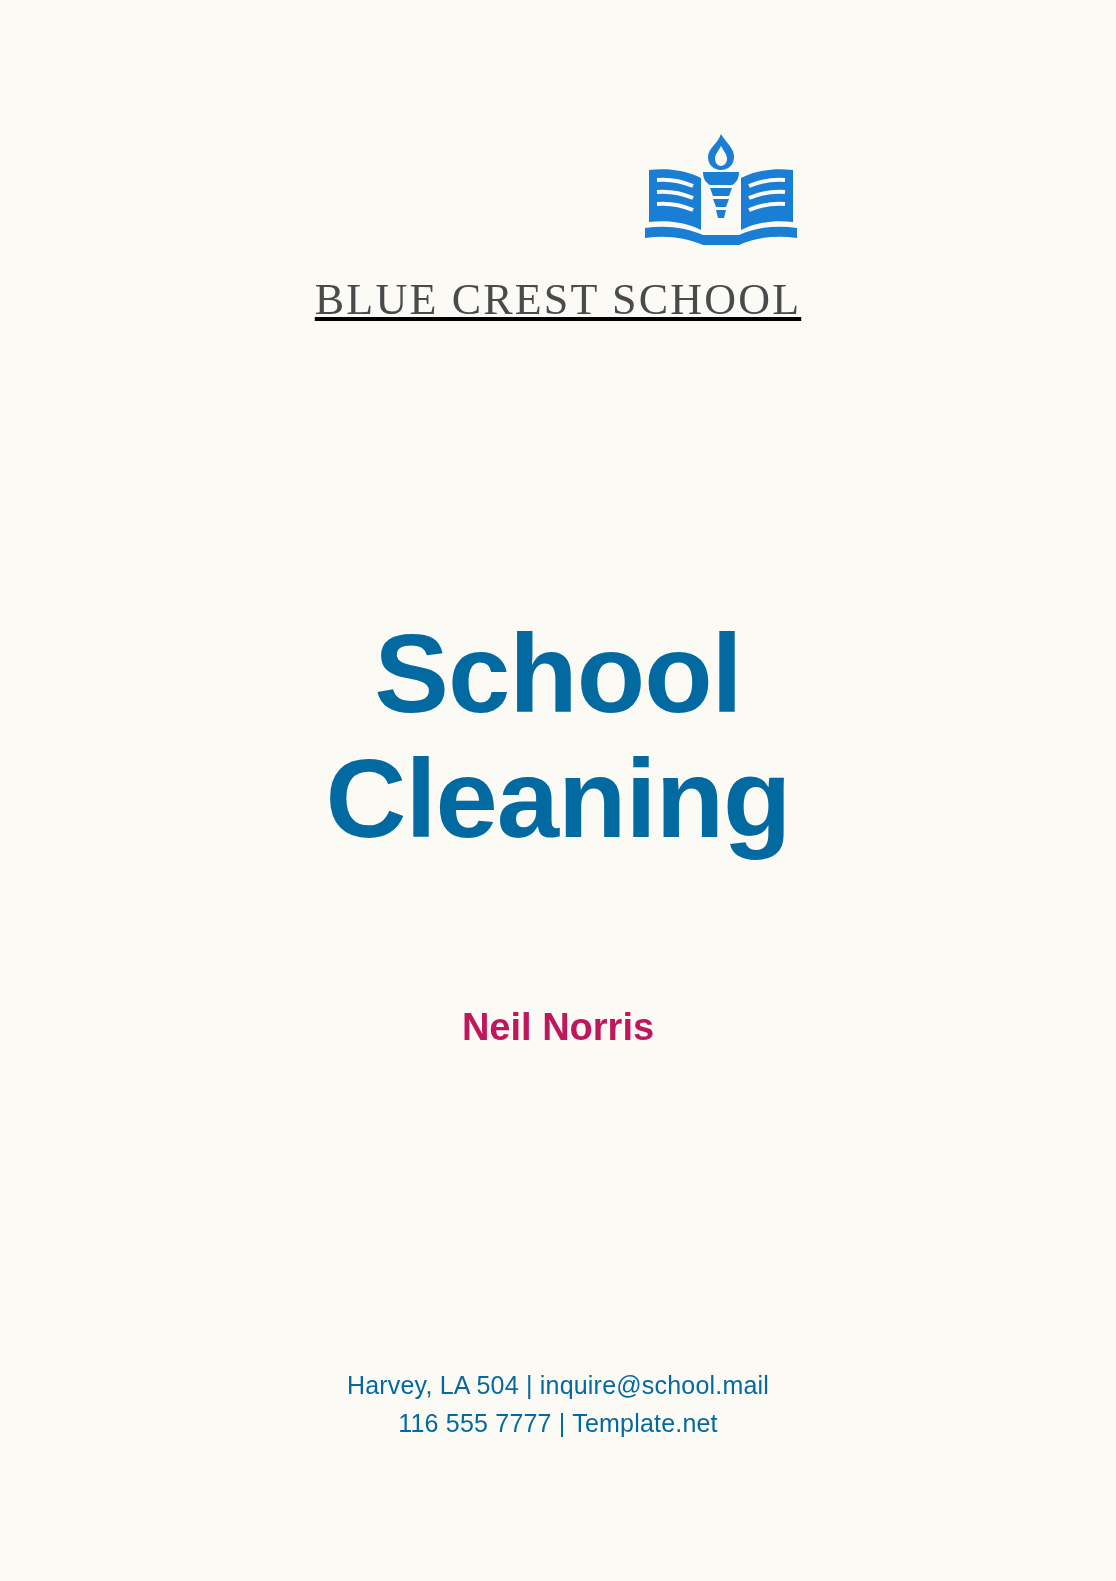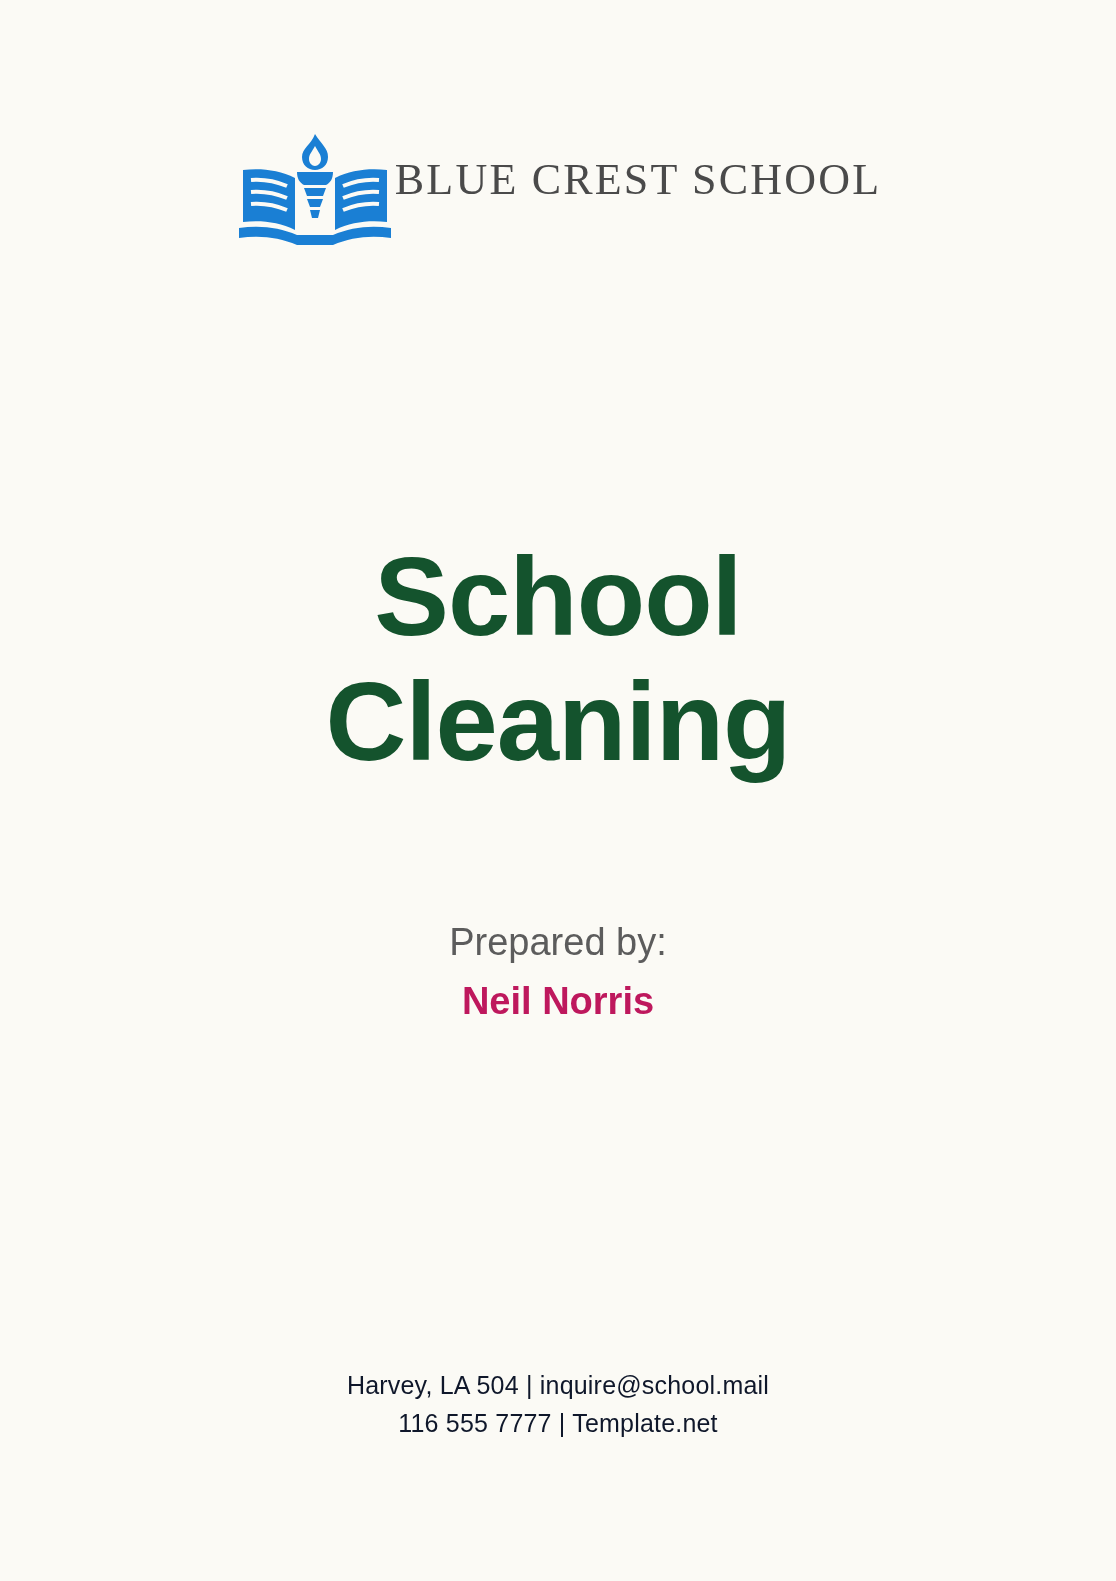--- a/index.html
+++ b/index.html
@@ -21,22 +21,23 @@
     box-sizing: border-box;
     display: flex;
     flex-direction: column;
     align-items: center;
   }
 
   
   .logo-block {
     margin-top: 128px;
     display: flex;
-    flex-direction: row;
-    align-items: flex-start;
+    flex-direction: column;
+    align-items: flex-end;
+    text-decoration: underline;
   }
   .logo-mark {
     width: 160px;
     height: 120px;
     display: block;
   }
   .school-name {
     margin-top: 26px;
     font-family: "Liberation Serif", serif;
     font-size: 44px;
@@ -49,21 +50,21 @@
   
   .title-block {
     margin-top: 286px;
     width: 860px;
     text-align: center;
   }
   .doc-title {
     font-size: 112px;
     line-height: 1.12;
     font-weight: 700;
-    color: #14532d;
+    color: #0369a1;
     letter-spacing: -1px;
     margin: 0;
   }
 
   
   .prepared-block {
     margin-top: 132px;
     text-align: center;
   }
   .prepared-label {
@@ -83,21 +84,21 @@
   
   .footer-block {
     position: absolute;
     left: 0;
     right: 0;
     bottom: 138px;
     text-align: center;
   }
   .footer-line {
     font-size: 25px;
-    color: #0f172a;
+    color: #0369a1;
     line-height: 1.55;
     letter-spacing: 0.2px;
   }
 </style>
 </head>
 <body>
 
 <div class="page">
 
   <div class="logo-block">
@@ -127,21 +128,20 @@
     </span>
     <div class="school-name">BLUE CREST SCHOOL</div>
   </div>
 
   <div class="title-block">
     <div class="doc-title">School</div>
     <div class="doc-title">Cleaning</div>
   </div>
 
   <div class="prepared-block">
-    <div class="prepared-label">Prepared by:</div>
     <div class="prepared-name">Neil Norris</div>
   </div>
 
   <div class="footer-block">
     <div class="footer-line">Harvey, LA 504 | inquire@school.mail</div>
     <div class="footer-line">116 555 7777 | Template.net</div>
   </div>
 
 </div>
 

